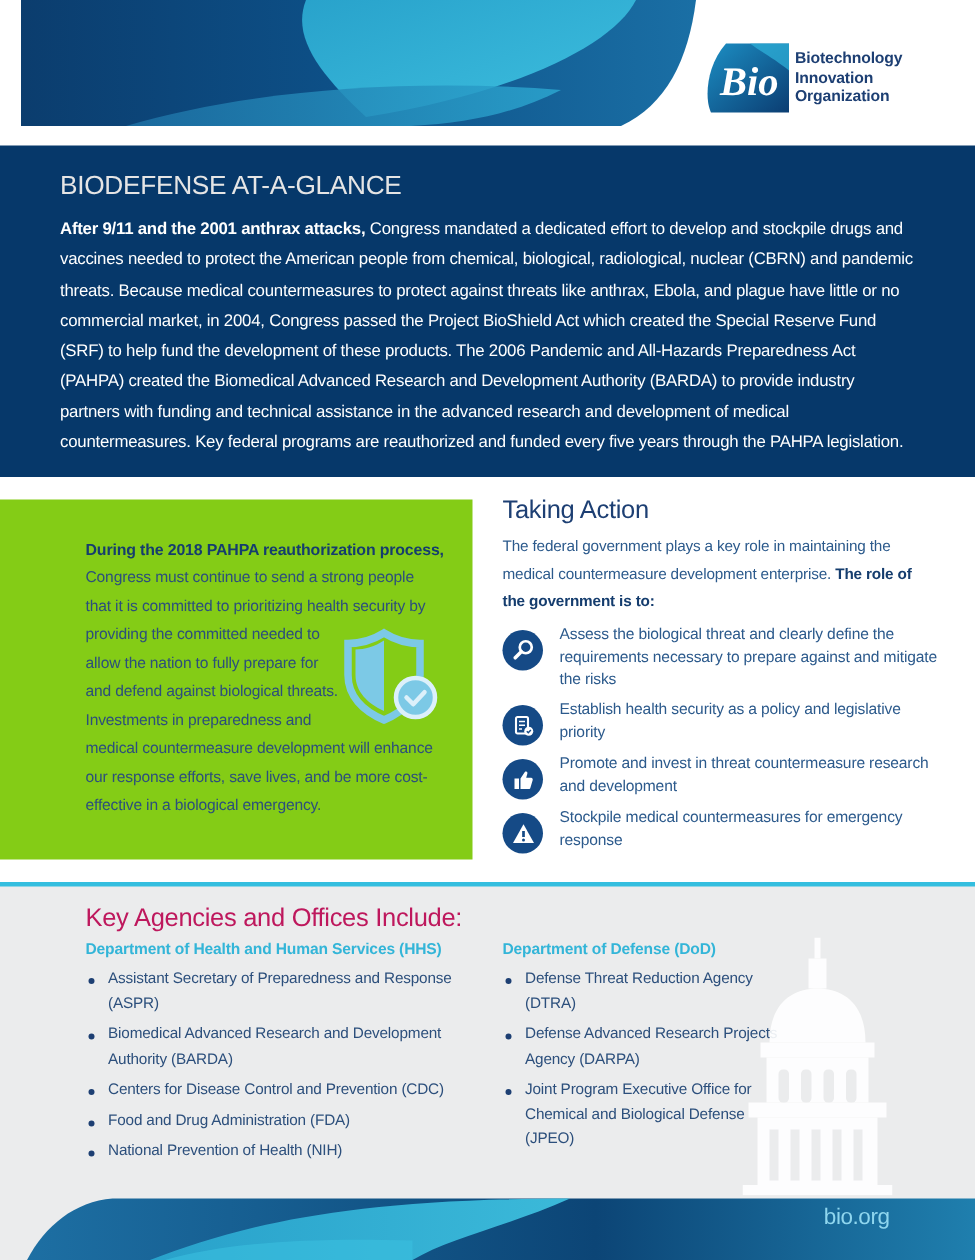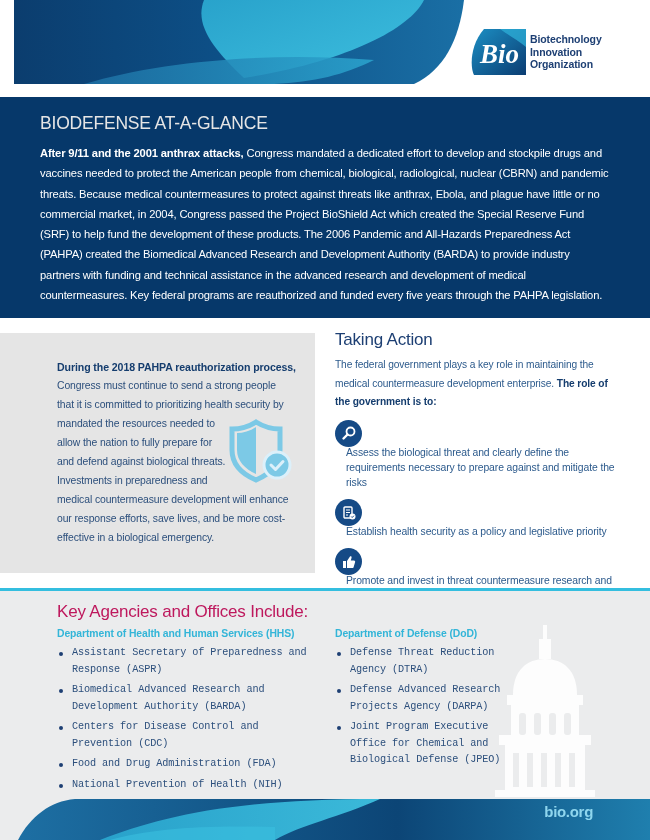--- a/index.html
+++ b/index.html
@@ -14,50 +14,50 @@
   .logo-mark { width: 56px; height: 50px; position: relative; }
   .logo-text { margin-left: 4px; font-size: 10.5px; font-weight: bold; color: #1d3f73; line-height: 12.5px; letter-spacing: -0.1px; }
 
   
   .intro { position: absolute; left: 0; top: 97px; width: 650px; height: 221px; background: #06386a; padding: 16px 40px 0 40px; }
   .intro h1 { font-size: 17.5px; font-weight: normal; color: #e5e5e5; letter-spacing: -0.2px; margin-bottom: 9px; }
   .intro p { font-size: 11.2px; color: #ffffff; line-height: 20.3px; letter-spacing: -0.15px; }
   .intro p b { font-weight: bold; }
 
   
-  .callout { position: absolute; left: 0; top: 333px; width: 315px; height: 240px; background: #e5e5e5; padding: 26px 16px 0 57px; }
+  .callout { position: absolute; left: 0; top: 333px; width: 315px; height: 240px; background: #84cc16; padding: 26px 16px 0 57px; }
   .callout .lead { font-size: 10.6px; font-weight: bold; color: #153d6e; letter-spacing: -0.1px; line-height: 17px; }
   .callout .body { font-size: 10.4px; color: #2c4f7c; line-height: 19px; letter-spacing: -0.1px; }
   .shield { position: absolute; left: 228px; top: 418px; width: 66px; height: 66px; }
 
   
   .action { position: absolute; left: 335px; top: 330px; width: 290px; }
   .action h2 { font-size: 17px; font-weight: normal; color: #1d3f73; letter-spacing: -0.2px; margin-bottom: 6px; }
   .action .intro-txt { font-size: 10.2px; color: #2c5a8c; line-height: 18.5px; letter-spacing: -0.1px; margin-bottom: 6px; }
   .action .intro-txt b { color: #153d6e; }
-  .role { display: flex; align-items: flex-start; margin-bottom: 7px; flex-direction: column; }
+  .role { display: flex; align-items: flex-start; margin-bottom: 7px; }
   .role-icon { width: 27px; height: 27px; border-radius: 50%; background: #154a86; flex: 0 0 27px; display: flex; align-items: center; justify-content: center; margin-top: 2px; }
   .role-text { margin-left: 11px; font-size: 10.4px; color: #2c5a8c; line-height: 15.2px; letter-spacing: -0.1px; }
 
   
   .agencies { position: absolute; left: 0; top: 588px; width: 650px; height: 212px; background: #ebeced; border-top: 3px solid #34bedf; }
   .agencies h2 { position: absolute; left: 57px; top: 11px; font-size: 17px; font-weight: normal; color: #be185d; letter-spacing: -0.2px; }
   .col { position: absolute; top: 37px; }
   .col-hhs { left: 57px; width: 250px; }
   .col-dod { left: 335px; width: 200px; }
   .col h3 { font-size: 10.4px; font-weight: bold; color: #33b5d8; margin-bottom: 6px; letter-spacing: -0.1px; }
   .col ul { list-style: none; }
-  .col li { position: relative; padding-left: 15px; font-size: 10.2px; color: #2c4f7c; line-height: 16.5px; margin-bottom: 4px; letter-spacing: -0.1px; font-family: Liberation Mono, monospace; }
+  .col li { position: relative; padding-left: 15px; font-size: 10.2px; color: #2c4f7c; line-height: 16.5px; margin-bottom: 4px; letter-spacing: -0.1px; }
   .col li::before { content: ""; position: absolute; left: 2px; top: 7px; width: 4px; height: 4px; border-radius: 50%; background: #1d3f73; }
   .capitol { position: absolute; left: 495px; top: 625px; width: 100px; height: 172px; }
 
   
   .footer { position: absolute; left: 0; top: 797px; width: 650px; height: 43px; background: #ebeced; }
   .footer-art { position: absolute; left: 0; top: 0; width: 650px; height: 43px; }
-  .footer .url { position: absolute; right: 57px; top: 6px; font-size: 15px; font-weight: bold; color: #8fd6ee; letter-spacing: -0.3px; }
+  .footer .url { position: absolute; right: 57px; top: 6px; font-size: 15px; font-weight: normal; color: #8fd6ee; letter-spacing: -0.3px; }
 </style>
 </head>
 <body>
 
 <div class="header">
   <div class="header-art">
     <svg width="450" height="84" viewBox="0 0 450 84">
       <defs>
         <linearGradient id="hg1" x1="0" y1="0" x2="1" y2="0">
           <stop offset="0" stop-color="#0b3d6e"></stop>
@@ -103,21 +103,21 @@
 <section class="intro">
   <h1>BIODEFENSE AT-A-GLANCE</h1>
   <p><b>After 9/11 and the 2001 anthrax attacks,</b><span> Congress mandated a dedicated effort to develop and stockpile drugs and vaccines needed to protect the American people from chemical, biological, radiological, nuclear (CBRN) and pandemic threats. Because medical countermeasures to protect against threats like anthrax, Ebola, and plague have little or no commercial market, in 2004, Congress passed the Project BioShield Act which created the Special Reserve Fund (SRF) to help fund the development of these products. The 2006 Pandemic and All-Hazards Preparedness Act (PAHPA) created the Biomedical Advanced Research and Development Authority (BARDA) to provide industry partners with funding and technical assistance in the advanced research and development of medical countermeasures. Key federal programs are reauthorized and funded every five years through the PAHPA legislation.</span></p>
 </section>
 
 <section class="callout">
   <div class="lead">During the 2018 PAHPA reauthorization process,</div>
   <div class="body">
     <div>Congress must continue to send a strong people</div>
     <div>that it is committed to prioritizing health security by</div>
-    <div>mandated the resources needed to</div>
+    <div>providing the committed needed to</div>
     <div>allow the nation to fully prepare for</div>
     <div>and defend against biological threats.</div>
     <div>Investments in preparedness and</div>
     <div>medical countermeasure development will enhance</div>
     <div>our response efforts, save lives, and be more cost-</div>
     <div>effective in a biological emergency.</div>
   </div>
 </section>
 <div class="shield">
   <svg width="66" height="66" viewBox="0 0 66 66">

